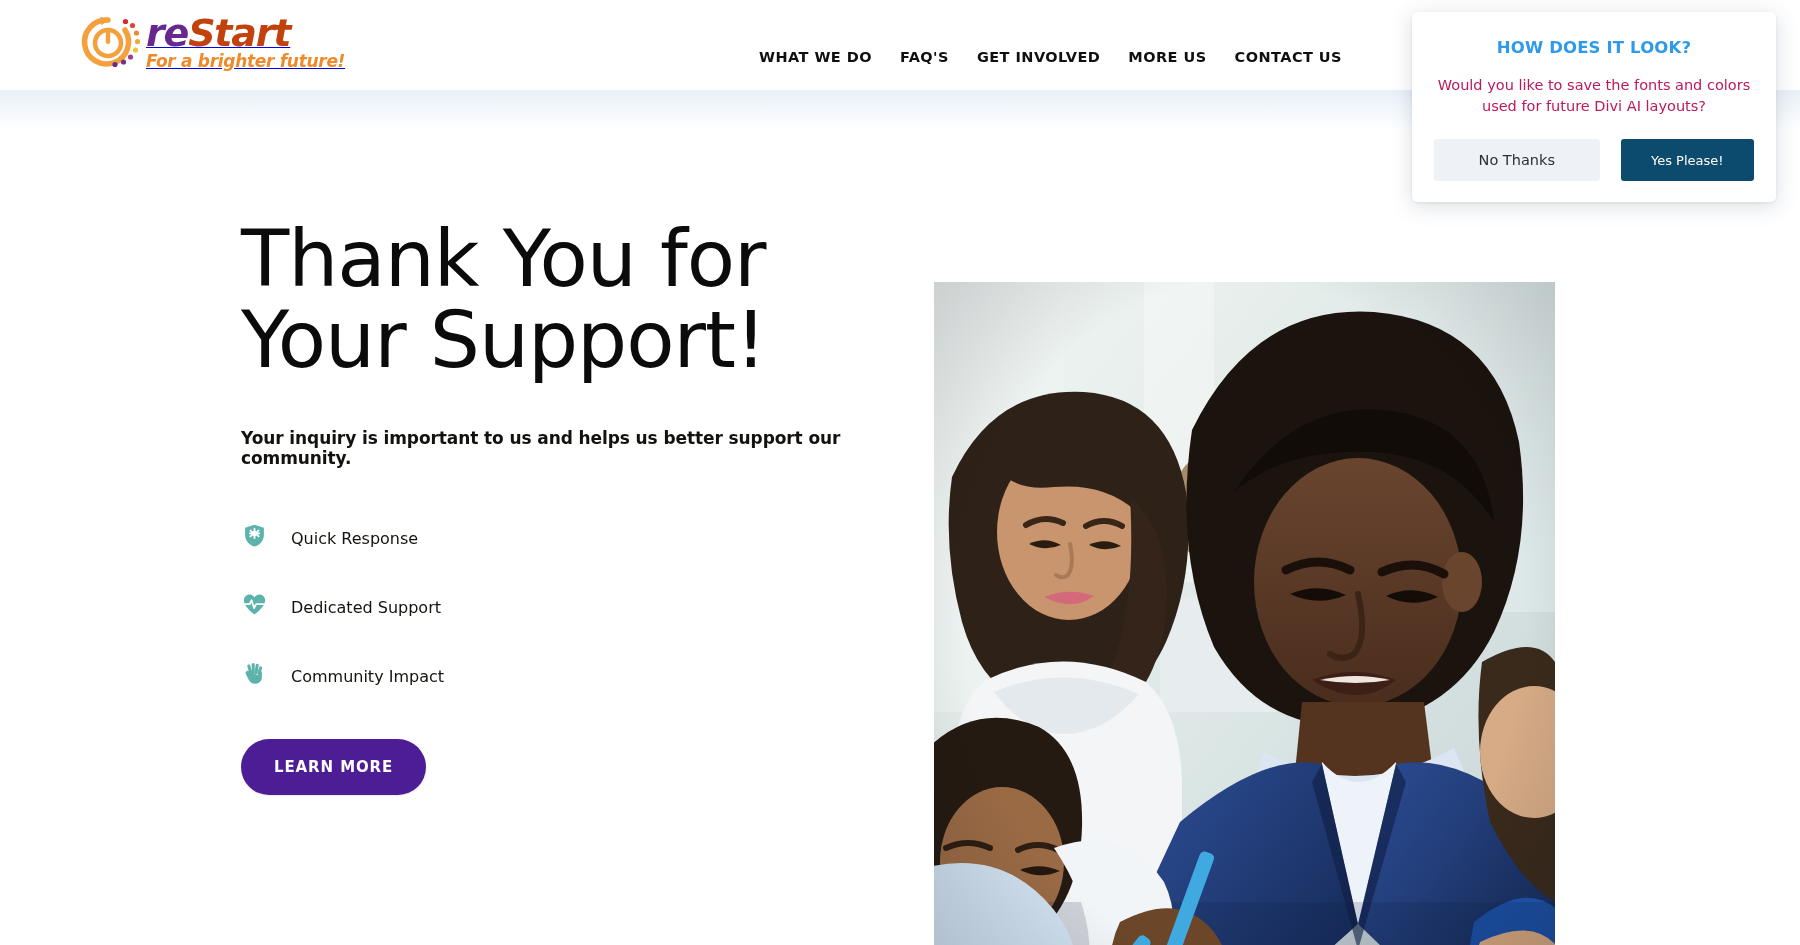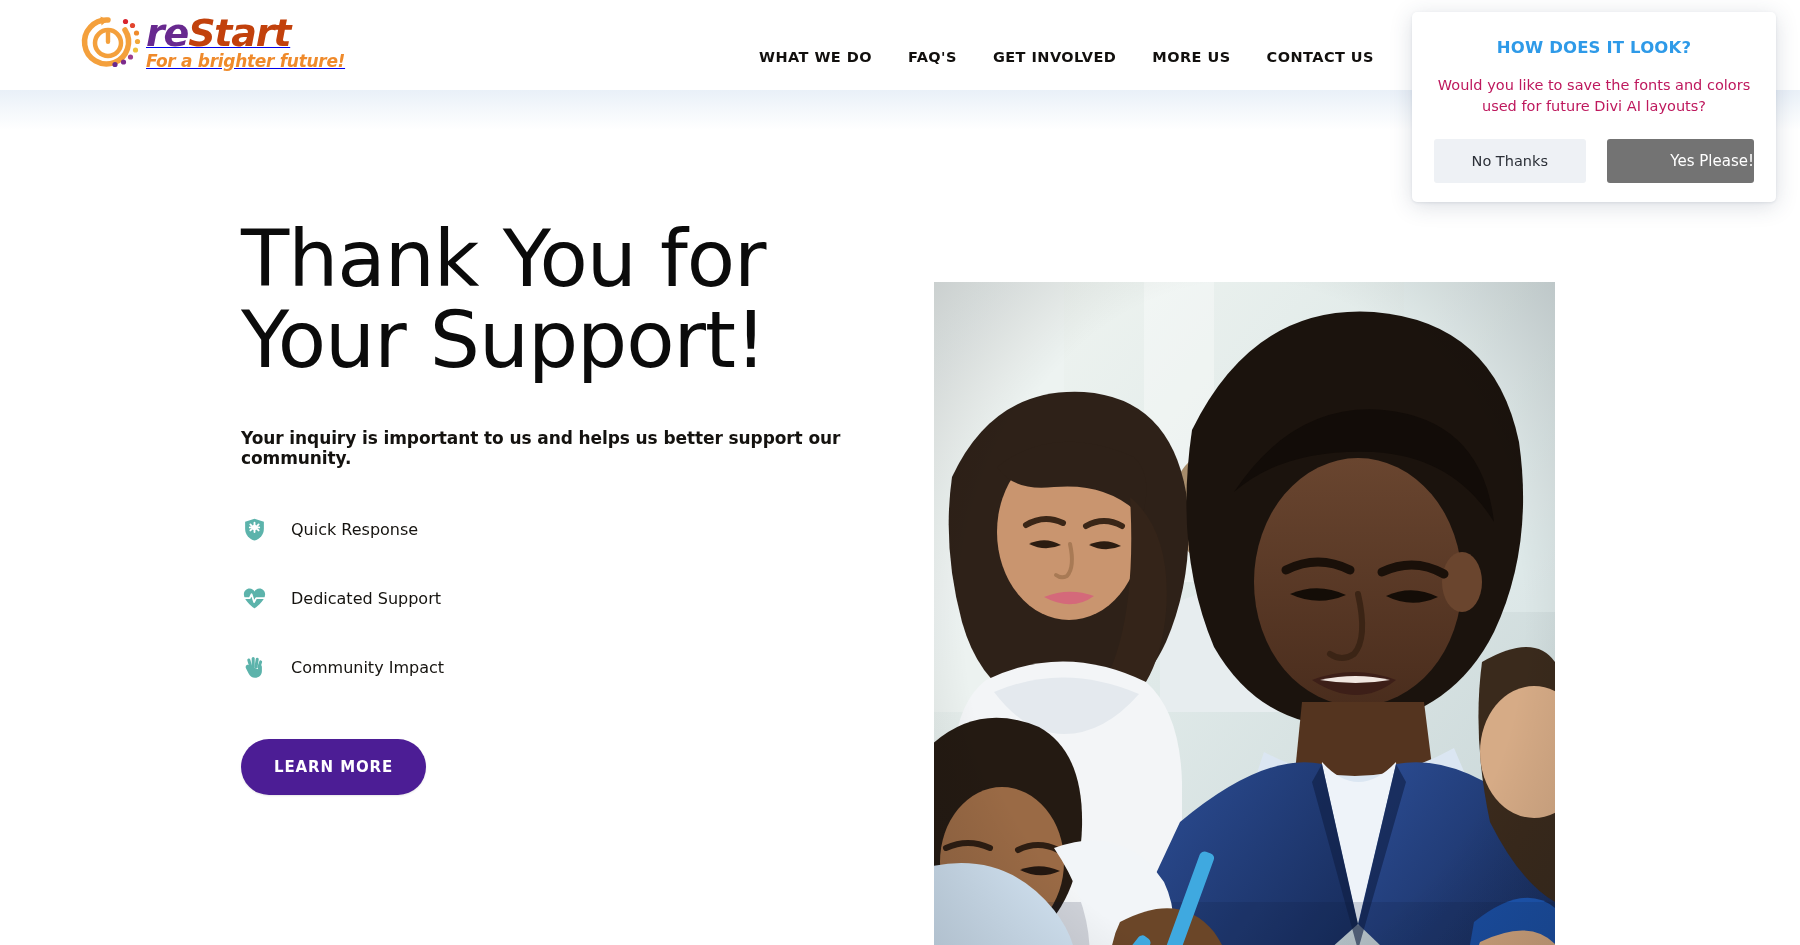--- a/index.html
+++ b/index.html
@@ -54,21 +54,21 @@
     margin-top: 1px;
     white-space: nowrap;
   }
 
   .main-nav {
     position: absolute;
     left: 745px; top: 0;
     height: 114px;
     display: flex;
     align-items: center;
-    gap: 8px;
+    gap: 0px;
   }
   .nav-link {
     display: block;
     padding: 0 14px;
     font-size: 14.5px;
     font-weight: 700;
     letter-spacing: 0.45px;
     color: #12100e;
     text-decoration: none;
     line-height: 90px;
@@ -116,21 +116,21 @@
     letter-spacing: -0.1px;
   }
 
   .feature-list {
     margin: 42px 0 0 0;
     padding: 0;
     list-style: none;
   }
   .feature-item {
     display: flex;
-    align-items: center;
+    align-items: flex-end;
     height: 38px;
     margin-bottom: 31px;
   }
   .feature-icon {
     width: 26px; height: 26px;
     flex: 0 0 26px;
     display: flex; align-items: center; justify-content: center;
     margin-left: 0px;
   }
   .feature-label {
@@ -192,40 +192,39 @@
     color: #be185d;
   }
   .ai-popup-actions {
     margin-top: 23px;
     display: flex;
     gap: 21px;
     justify-content: center;
   }
   .btn-no {
     flex: 1 1 0;
-    padding: 13px 2px;
+    padding: 13px 16px;
     background: #eef1f5;
     color: #2c3038;
     border: none;
     border-radius: 3px;
     font-size: 14.5px;
     font-family: inherit;
     cursor: pointer;
   }
   .btn-yes {
     flex: 1 1 0;
     padding: 13px 0;
-    background: #737373;
+    background: #0c4a6e;
     color: #ffffff;
     border: none;
     border-radius: 3px;
-    font-size: 15px;
+    font-size: 13px;
     font-family: inherit;
     cursor: pointer;
-    text-align: right;
   }
 </style>
 </head>
 <body>
 
 <div id="page">
 
   <header class="site-header">
 
     <a class="logo-wrap" href="#">

